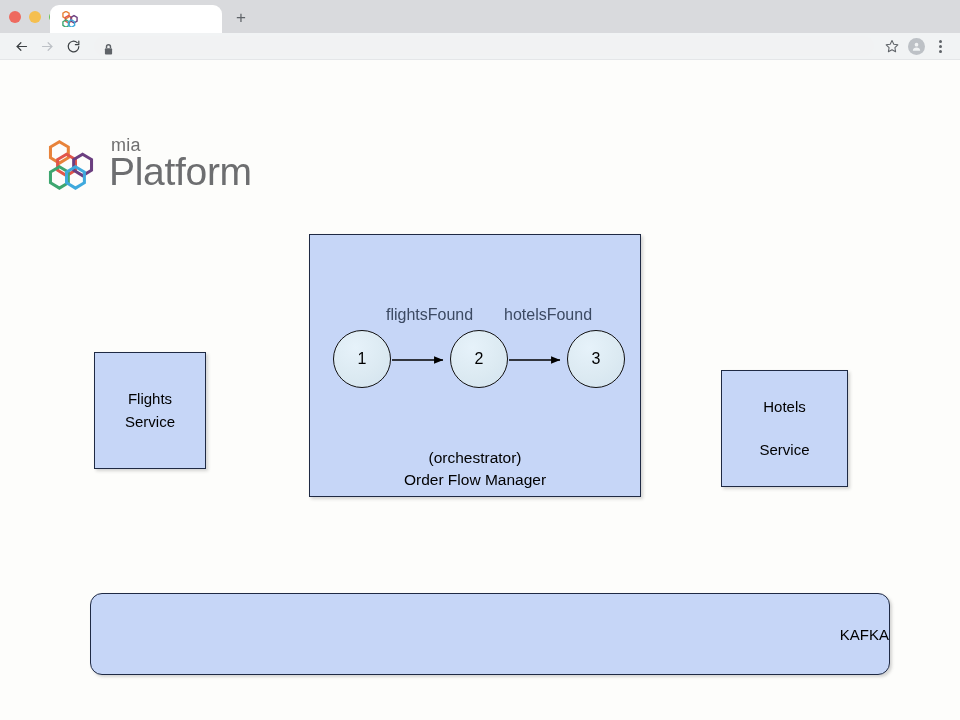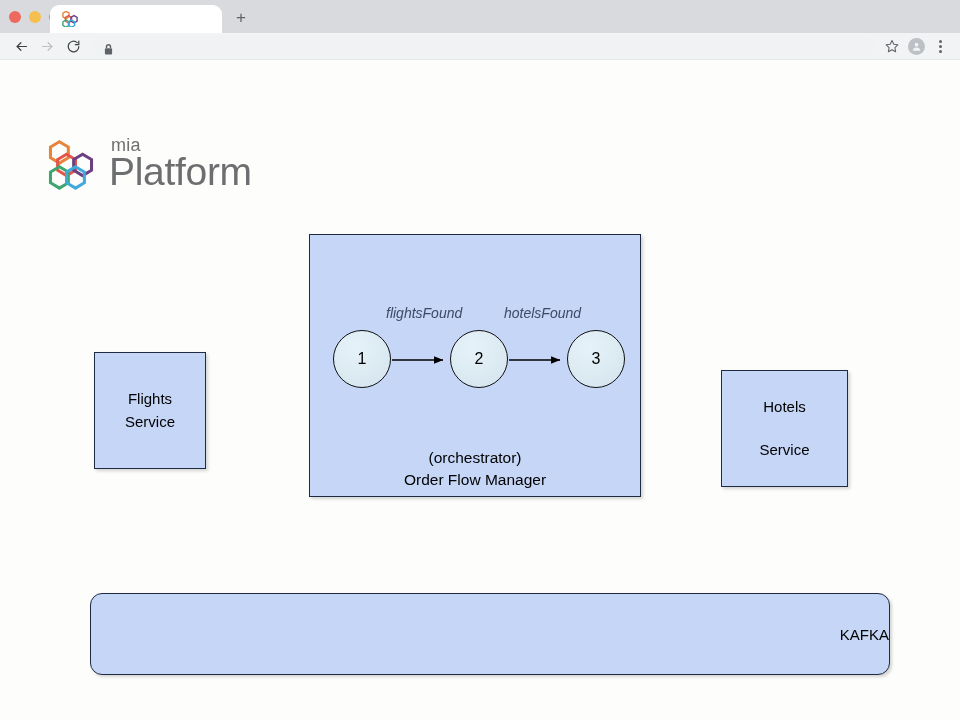--- a/index.html
+++ b/index.html
@@ -160,24 +160,23 @@
     background: radial-gradient(circle at 38% 30%, #e6f2fa 0%, #dceaf2 55%, #d2e2ee 100%);
     display: flex; align-items: center; justify-content: center;
     font-size: 16px; color: #000;
   }
   #state-1 { left: 23px;  top: 0; }
   #state-2 { left: 140px; top: 0; }
   #state-3 { left: 257px; top: 0; }
 
   .edge-label {
     position: absolute;
-    font-size: 14px;
+    font-size: 16px;
     color: #3c4a63;
     white-space: nowrap;
-    font-style: italic;
   }
   #label-flights-found { left: 76px;  top: -27px; }
   #label-hotels-found  { left: 194px; top: -27px; }
 
   .edge-svg { position: absolute; left: 0; top: 0; width: 332px; height: 60px; overflow: visible; }
 
   #kafka {
     position: absolute;
     left: 90px; top: 533px;
     width: 800px; height: 82px;

